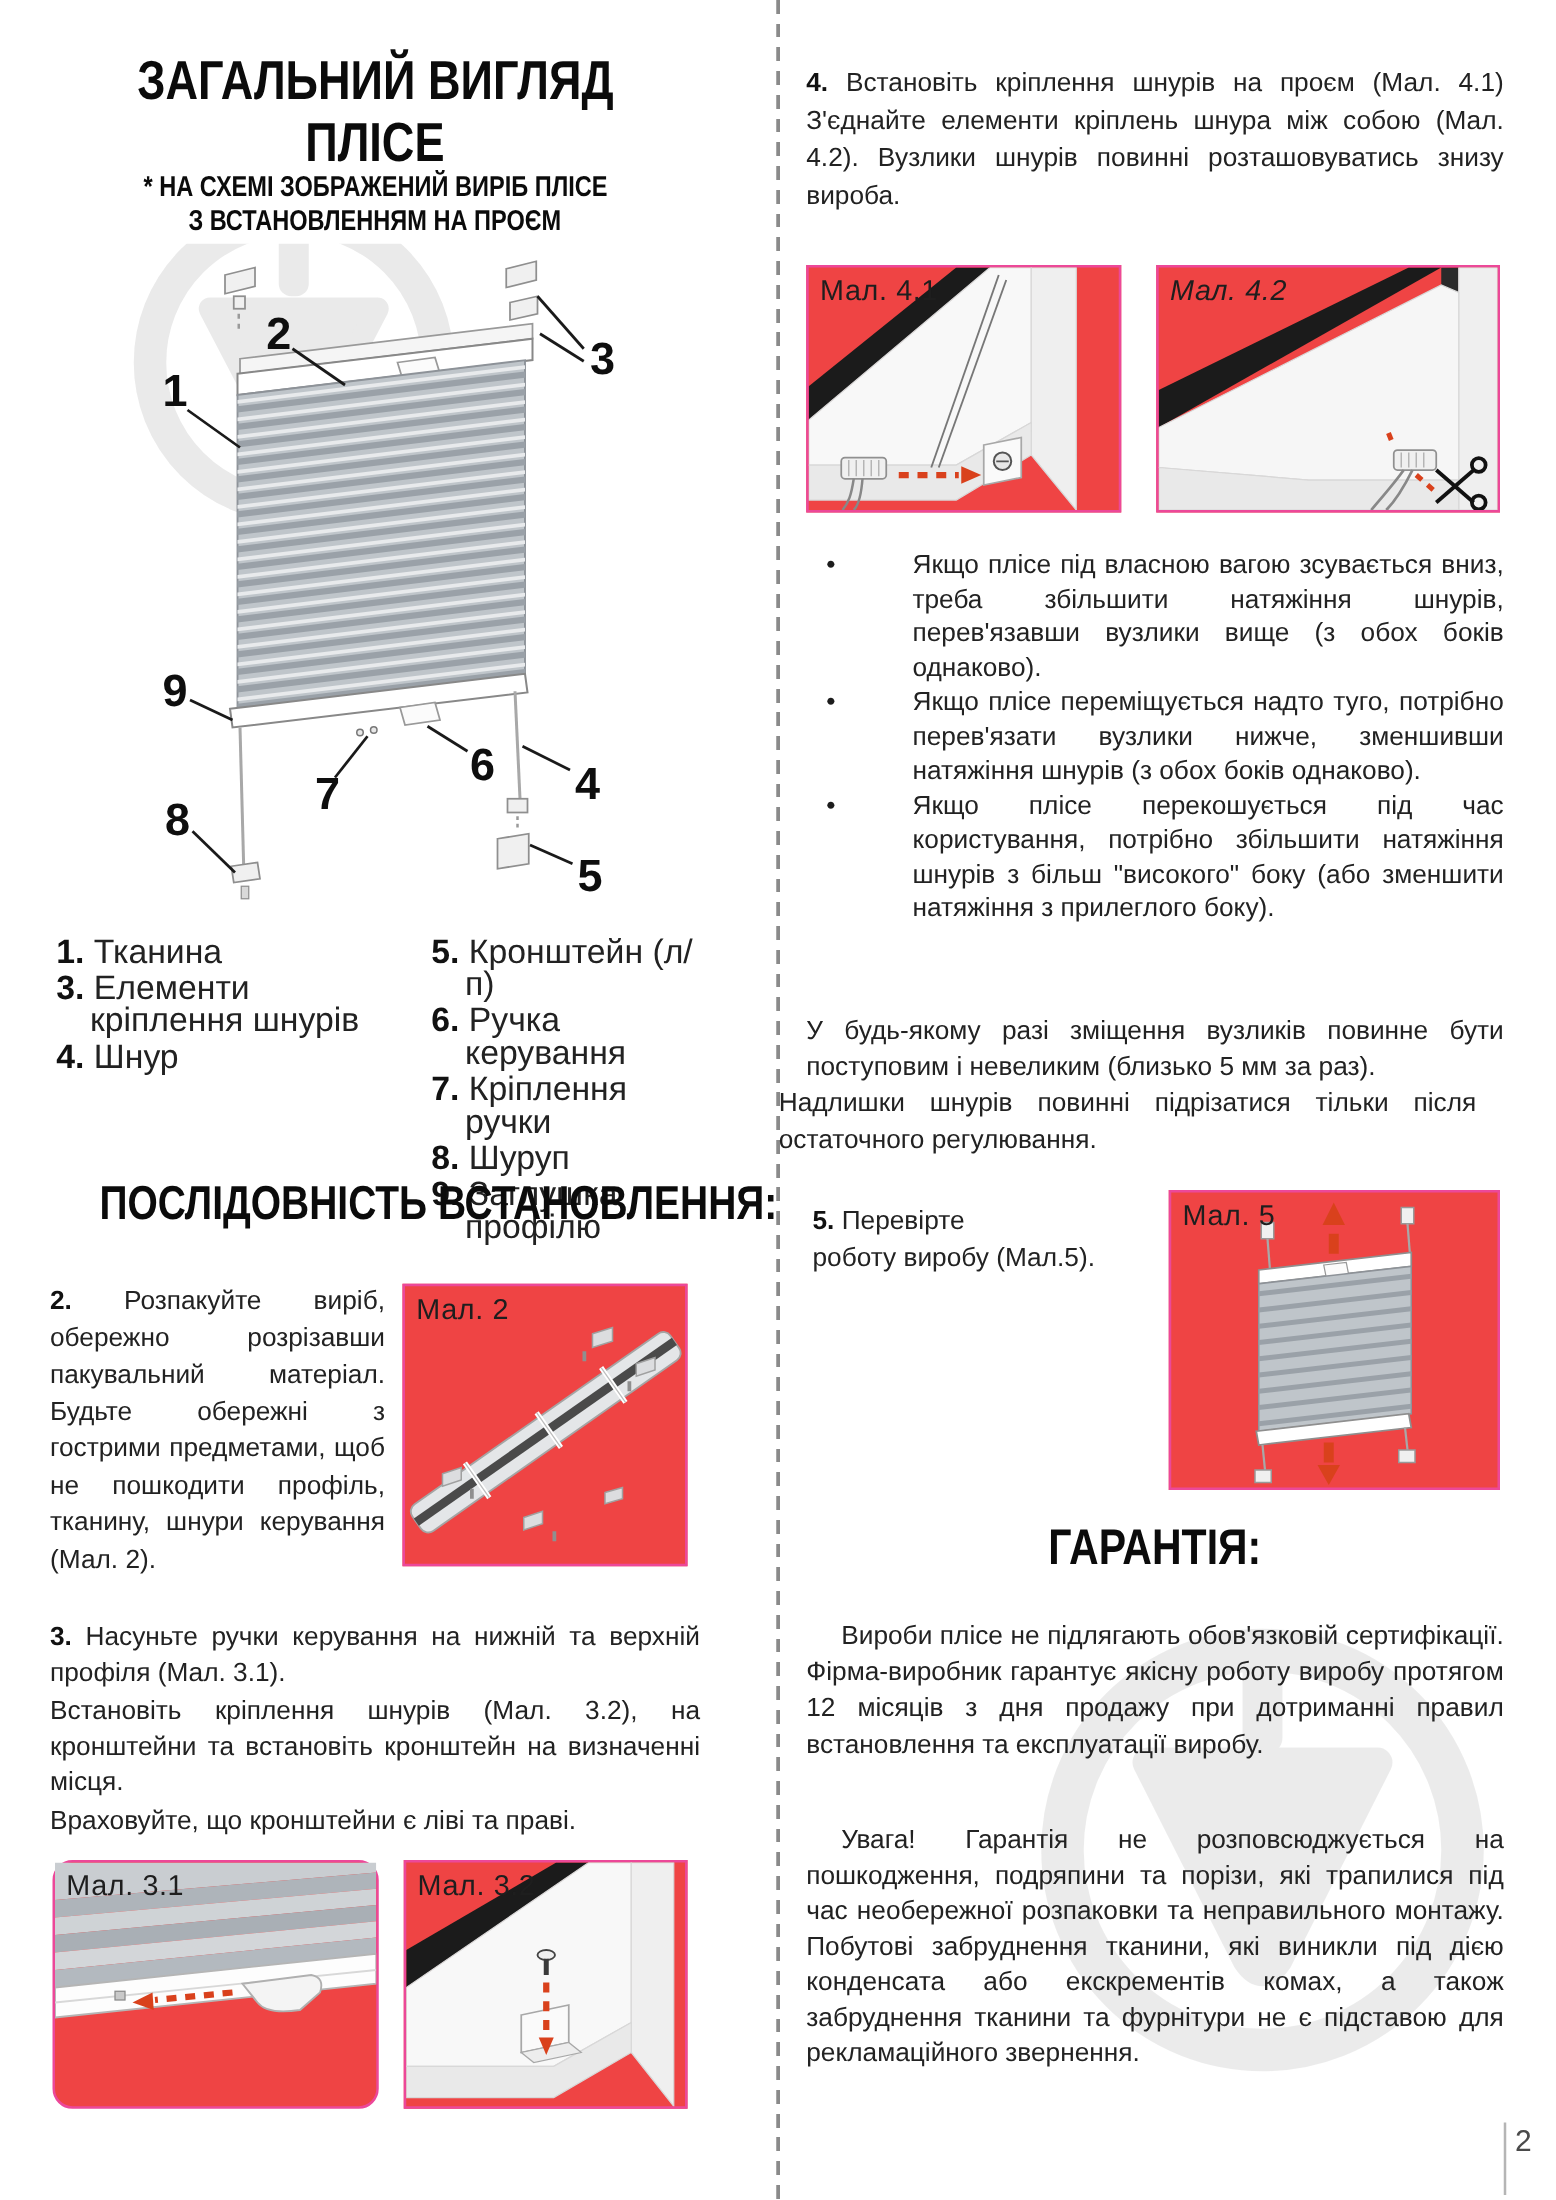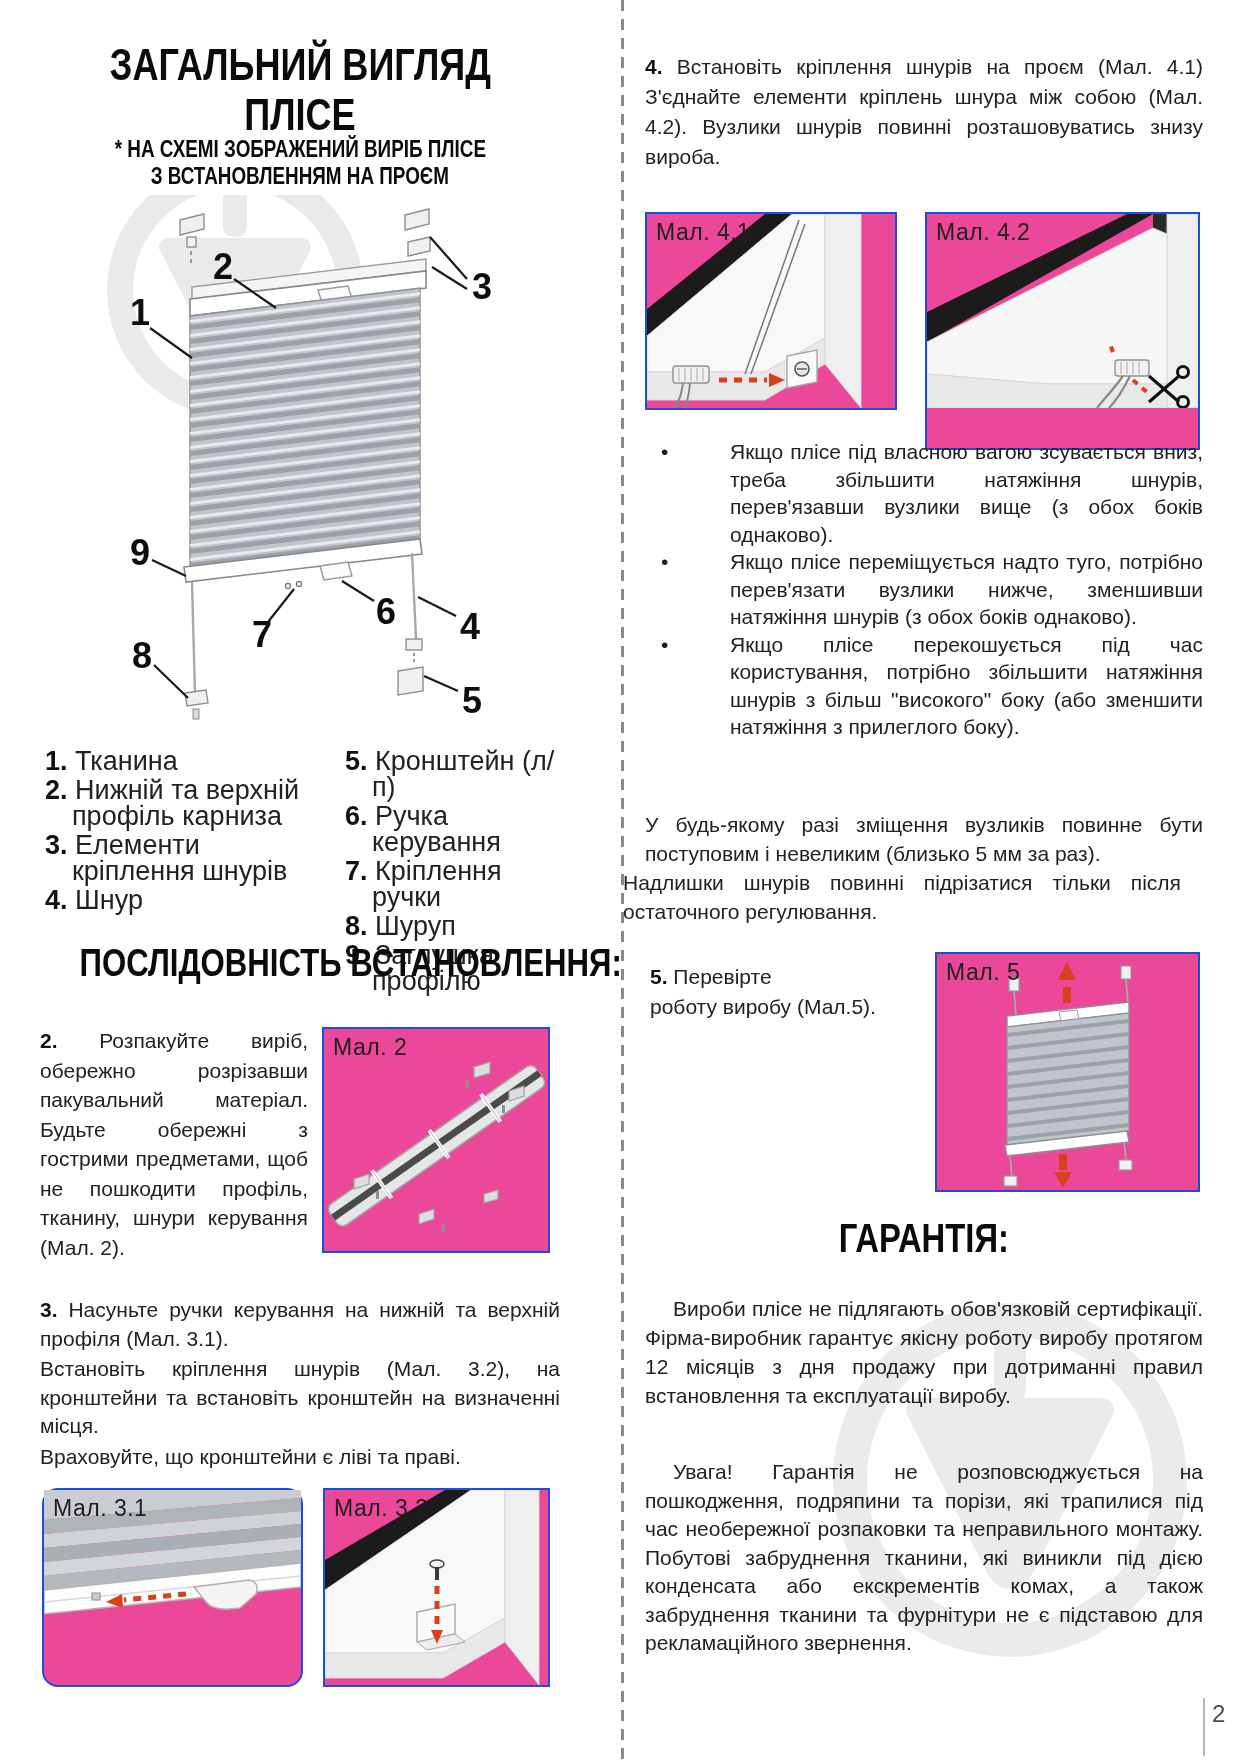--- a/index.html
+++ b/index.html
@@ -17,21 +17,21 @@
   
   .para{font-size:21px;line-height:27.5px;text-align:justify;margin:0;color:#222;}
   .para b{font-weight:700;color:#111;}
   .part{font-size:27px;line-height:26px;margin-bottom:3px;text-indent:-27px;padding-left:27px;color:#222;}
   .part b{color:#111;}
   .bullet-row{display:flex;margin-bottom:0px;}
   .bdot{flex:0 0 85px;padding-left:16px;box-sizing:border-box;font-size:21px;line-height:27.5px;}
   .btext{flex:1;font-size:21px;line-height:27.5px;text-align:justify;color:#222;}
   .indent{text-indent:28px;}
   
-  .fig{position:absolute;border:2px solid #1d4ed8;background:#ec4899;box-sizing:border-box;}
+  .fig{position:absolute;border:2px solid #ec4899;background:#ef4444;box-sizing:border-box;}
   .figlabel{position:absolute;top:5px;left:9px;font-size:23px;color:#1e1e1e;letter-spacing:0.5px;}
   .fig svg{position:absolute;left:0;top:0;}
   
   #divider{position:absolute;left:621px;top:0;width:3px;height:1760px;
            background:repeating-linear-gradient(to bottom,#8a8a8a 0 11px,transparent 11px 19px);}
   
   .pgline{position:absolute;left:1203px;top:1698px;width:2px;height:58px;background:#b5b5b5;}
   .pgnum{position:absolute;left:1212px;top:1700px;font-size:24px;color:#4a4a4a;}
   svg text.callout{font-family:"Liberation Sans",sans-serif;font-weight:800;font-size:36px;fill:#0e0e0e;}
 </style>
@@ -151,21 +151,20 @@
       <text class="callout" x="442" y="518">5</text>
       <text class="callout" x="356" y="429">6</text>
       <text class="callout" x="232" y="452">7</text>
       <text class="callout" x="112" y="473">8</text>
       <text class="callout" x="110" y="370">9</text>
     </g>
   </svg>
 
   <div class="abs" style="left:45px;top:748px;width:275px;">
     <div class="part"><b>1.</b> <span>Тканина</span></div>
-    <div class="part"><b>2.</b> <span>Нижній та верхній профіль карниза</span></div>
     <div class="part"><b>3.</b> <span>Елементи кріплення шнурів</span></div>
     <div class="part"><b>4.</b> <span>Шнур</span></div>
   </div>
   <div class="abs" style="left:345px;top:748px;width:225px;">
     <div class="part"><b>5.</b> <span>Кронштейн (л/п)</span></div>
     <div class="part"><b>6.</b> <span>Ручка керування</span></div>
     <div class="part"><b>7.</b> <span>Кріплення ручки</span></div>
     <div class="part"><b>8.</b> <span>Шуруп</span></div>
     <div class="part"><b>9.</b> <span>Заглушка профілю</span></div>
   </div>
@@ -280,21 +279,21 @@
       </g>
       <line x1="72" y1="166" x2="120" y2="166" stroke="#d9411c" stroke-width="5" stroke-dasharray="8 7"></line>
       <polygon points="122,159 138,166 122,173" fill="#d9411c"></polygon>
       <polygon points="140,142 170,136 170,168 140,174" fill="#fafafa" stroke="#a8a8a8" stroke-width="1.4"></polygon>
       <circle cx="155" cy="155" r="7" fill="#e8e8e8" stroke="#555" stroke-width="1.6"></circle>
       <line x1="150" y1="155" x2="160" y2="155" stroke="#555" stroke-width="1.4"></line>
     </svg>
     <span class="figlabel">Мал. 4.1</span>
   </div>
 
-  <div class="fig" style="left:925px;top:212px;width:275px;height:238px;">
+  <div class="fig" style="left:925px;top:212px;width:275px;height:198px;font-style:italic;">
     <svg width="271" height="194" viewBox="0 0 271 194">
       <polygon points="0,98 200,0 226,0 0,128" fill="#1b1b1b"></polygon>
       <polygon points="226,0 240,0 240,194 226,170" fill="#2a2a2a"></polygon>
       <polygon points="240,0 271,0 271,194 240,194" fill="#efefef" stroke="#d8d8d8" stroke-width="1"></polygon>
       <polygon points="0,128 226,14 240,20 240,170 120,170 0,160" fill="#f6f6f6" stroke="#d8d8d8" stroke-width="1"></polygon>
       <polygon points="0,160 120,170 240,170 240,194 0,194" fill="#e9e9e9" stroke="#d8d8d8" stroke-width="1"></polygon>
       <rect x="188" y="146" width="34" height="16" rx="3" fill="#f0f0f0" stroke="#909090" stroke-width="1.4"></rect>
       <g stroke="#b5b5b5" stroke-width="1.2">
         <line x1="194" y1="148" x2="194" y2="160"></line>
           <line x1="200" y1="148" x2="200" y2="160"></line>

